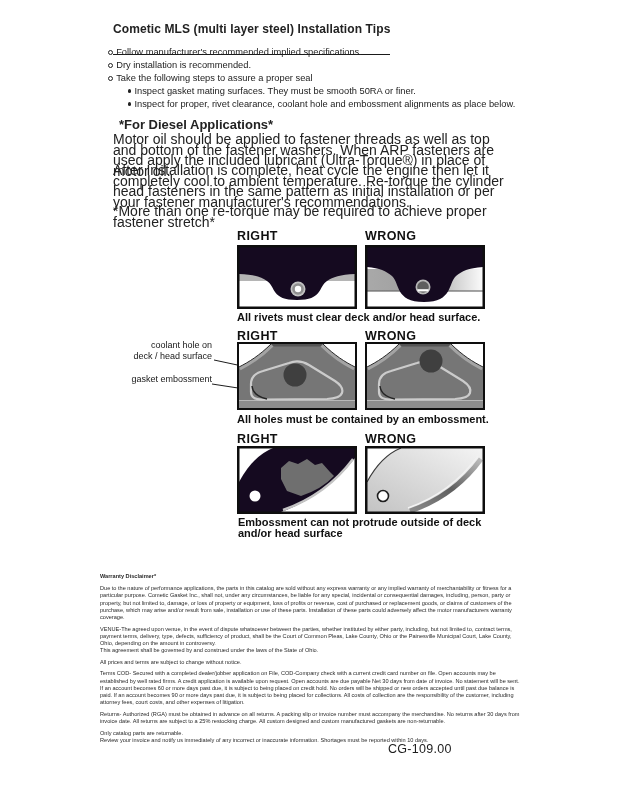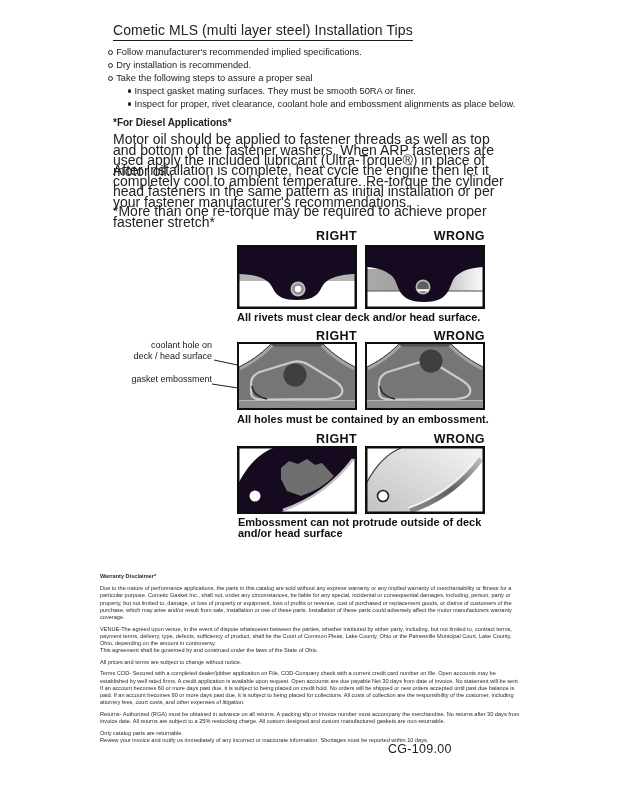--- a/index.html
+++ b/index.html
@@ -3,41 +3,41 @@
 <meta charset="utf-8">
 <style>
   html,body{margin:0;padding:0;background:#ffffff;}
   .page{
     position:relative;width:618px;height:800px;background:#ffffff;overflow:hidden;
     font-family:"Liberation Sans","DejaVu Sans",sans-serif;color:#222222;
   }
   .abs{position:absolute;}
   
   .doc-title{
-    left:113px;top:22px;font-size:14px;font-weight:normal;
-    border-bottom:1.6px solid #1a1a1a;padding-bottom:2px;letter-spacing:.1px;
+    left:113px;top:22px;font-size:12px;font-weight:bold;
+    border-bottom:1.6px solid #1a1a1a;padding-bottom:18px;letter-spacing:.1px;
   }
   .bullet-list{left:108px;top:46px;font-size:9.3px;line-height:13px;}
   .b-row{display:flex;align-items:flex-start;}
   .b-ring{
     flex:0 0 auto;width:3.2px;height:3.2px;border:0.9px solid #222;border-radius:50%;
     margin:4.2px 3px 0 0;background:#fff;
   }
   .b-sub{margin-left:20px;}
   .b-dot{
     flex:0 0 auto;width:3.4px;height:3.4px;border-radius:50%;background:#222;
     margin:4.4px 3px 0 0;
   }
-  .diesel-h{left:113px;top:117px;font-size:10px;font-weight:bold;}
+  .diesel-h{left:119px;top:117px;font-size:13px;font-weight:bold;}
   .body-p{left:113px;width:400px;font-size:14px;line-height:10.6px;}
   .p1{top:134px;}
   .p2{top:165px;}
   .p3{top:206px;}
   
-  .rw-label{width:120px;text-align:right;font-size:12.5px;font-weight:bold;letter-spacing:.4px;color:#111;}
+  .rw-label{width:120px;text-align:left;font-size:12.5px;font-weight:bold;letter-spacing:.4px;color:#111;}
   .cap{font-size:11px;font-weight:bold;color:#111;line-height:11px;}
   .panel{display:block;}
   .leader-label{width:112px;text-align:right;font-size:9px;line-height:11px;color:#191919;}
   
   .legal{left:100px;top:573px;width:420px;font-size:5.6px;line-height:7.2px;color:#2a2a2a;}
   .legal .lp{margin:0 0 4.4px 0;}
   .legal .lh{font-weight:bold;margin:0 0 5px 0;}
   .legal .tight{margin:0;}
   .pageno{left:388px;top:742px;font-size:12.5px;letter-spacing:.3px;color:#1d1d1d;}
 </style>

